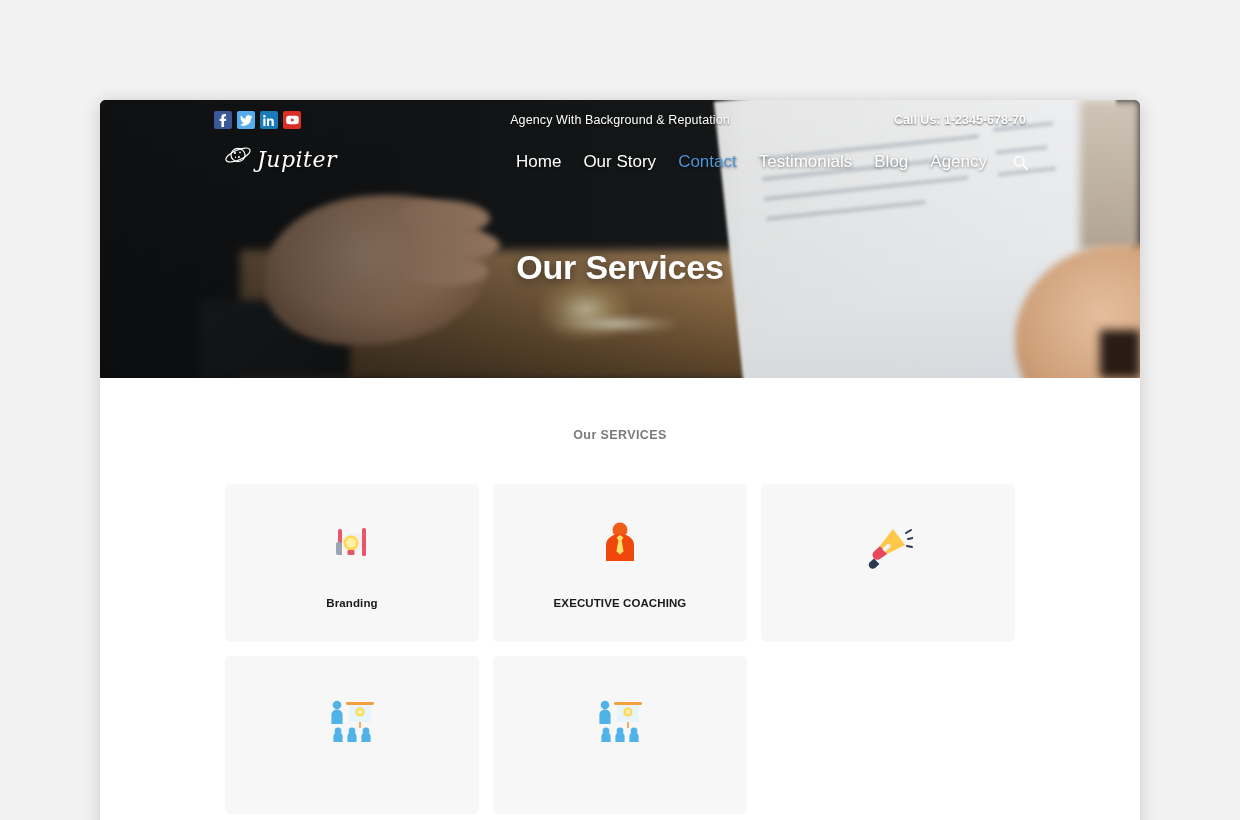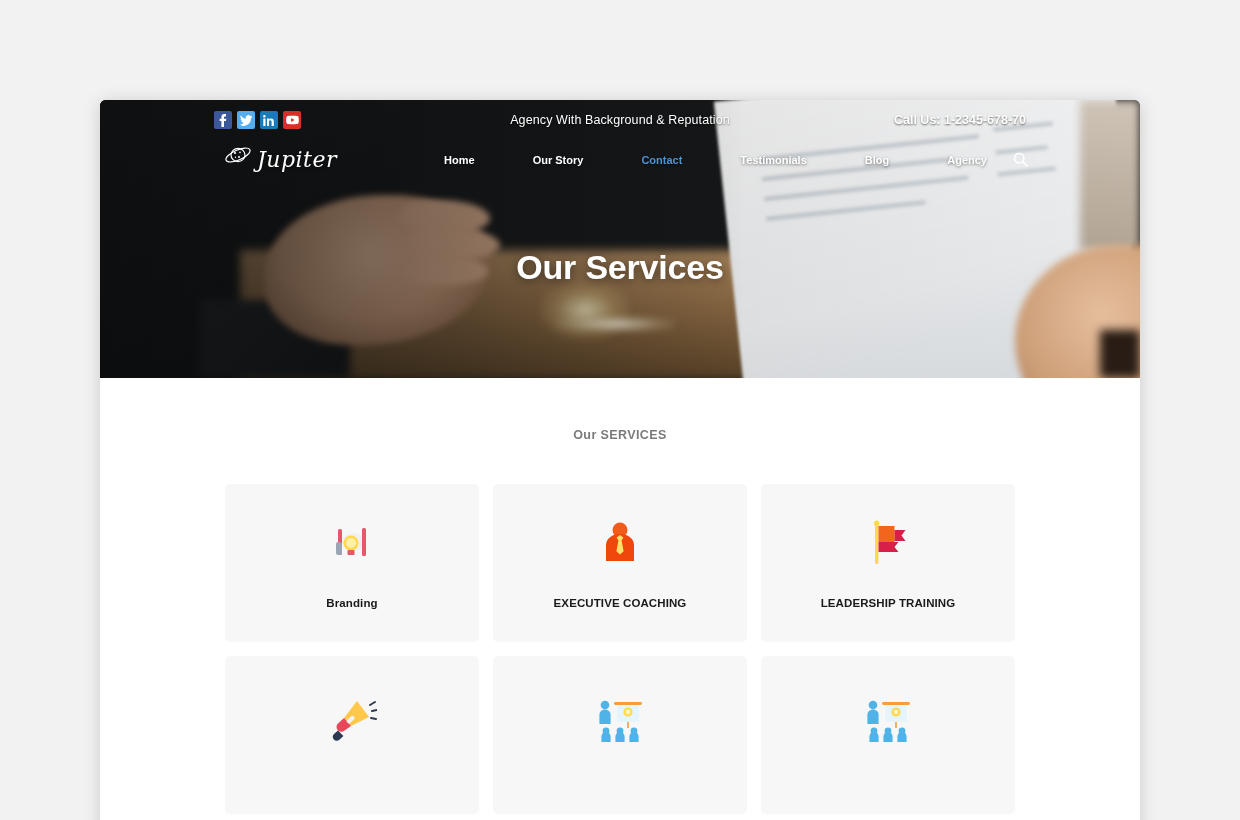--- a/index.html
+++ b/index.html
@@ -129,24 +129,23 @@
     font-family: "DejaVu Serif", serif;
     font-style: italic; font-weight: 400;
     letter-spacing: 0.5px;
     text-shadow: 0 1px 3px rgba(0,0,0,0.5);
   }
   #mainnav {
     position: absolute; right: 112px; top: 52px;
     display: flex; align-items: center; gap: 22px;
   }
   #mainnav .nav-link {
-    color: #ffffff; font-size: 11px; font-weight: 700;
+    color: #ffffff; font-size: 17px; font-weight: 400;
     cursor: pointer; white-space: nowrap;
     text-shadow: 0 1px 3px rgba(0,0,0,0.5);
-    margin-left: 36px;
   }
   #mainnav .nav-link.active { color: #4d94d6; }
   #search-btn { margin-left: 4px; cursor: pointer; display: flex; }
 
   #hero-title {
     position: absolute; left: 0; right: 0; top: 148px;
     text-align: center; z-index: 5;
     color: #ffffff; font-size: 34px; font-weight: bold;
     letter-spacing: -0.2px;
     text-shadow: 0 2px 10px rgba(0,0,0,0.45);
@@ -306,32 +305,20 @@
         <div class="card-icon">
           <svg width="34" height="42" viewBox="0 0 34 42">
             <circle cx="17" cy="9" r="7.5" fill="#f25c19"></circle>
             <path d="M3 40V24c0-6.3 6.3-11 14-11s14 4.7 14 11v16z" fill="#f0470c"></path>
             <path d="M17 14l3.4 2.4-1.8 3 2 10.8-3.6 3.4-3.6-3.4 2-10.8-1.8-3z" fill="#ffe06a"></path>
           </svg>
         </div>
         <div class="card-label">EXECUTIVE COACHING</div>
       </div>
 
-      <div class="card">
-        <div class="card-icon">
-          <svg width="42" height="44" viewBox="0 0 42 44">
-            <rect x="8" y="2" width="3.4" height="42" rx="1.6" fill="#ffd84d"></rect>
-            <path d="M11.5 6h16v16h-16z" fill="#f2651d"></path>
-            <path d="M27.5 10h11l-4 5.5 4 5.5h-11z" fill="#d81f4a"></path>
-            <path d="M11.5 22h20l-4 5 4 5h-20z" fill="#d81f4a"></path>
-            <circle cx="9.7" cy="3.2" r="2.6" fill="#ffd84d"></circle>
-          </svg>
-        </div>
-        <div class="card-label">LEADERSHIP TRAINING</div>
-      </div>
 
       <div class="card">
         <div class="card-icon">
           <svg width="50" height="46" viewBox="0 0 50 46">
             <path d="M30 4l12 16-18 9-7-8z" fill="#ffc84a"></path>
             <path d="M24 29l-7-8-6 5.5c-2 1.8-2 4.8-.2 6.7 1.8 1.9 4.8 2 6.8.2z" fill="#e8485c"></path>
             <path d="M11 33.5l-4 3.6c-1.6 1.4-1.7 3.9-.2 5.4 1.5 1.6 4 1.6 5.6.2l4-3.6z" fill="#2b3a52"></path>
             <rect x="19" y="24" width="9" height="4.2" rx="2" fill="#f2f2f2" transform="rotate(-42 19 24)"></rect>
             <line x1="43" y1="8" x2="48" y2="5" stroke="#2b3a52" stroke-width="2" stroke-linecap="round"></line>
             <line x1="45" y1="14" x2="50" y2="13" stroke="#2b3a52" stroke-width="2" stroke-linecap="round"></line>

